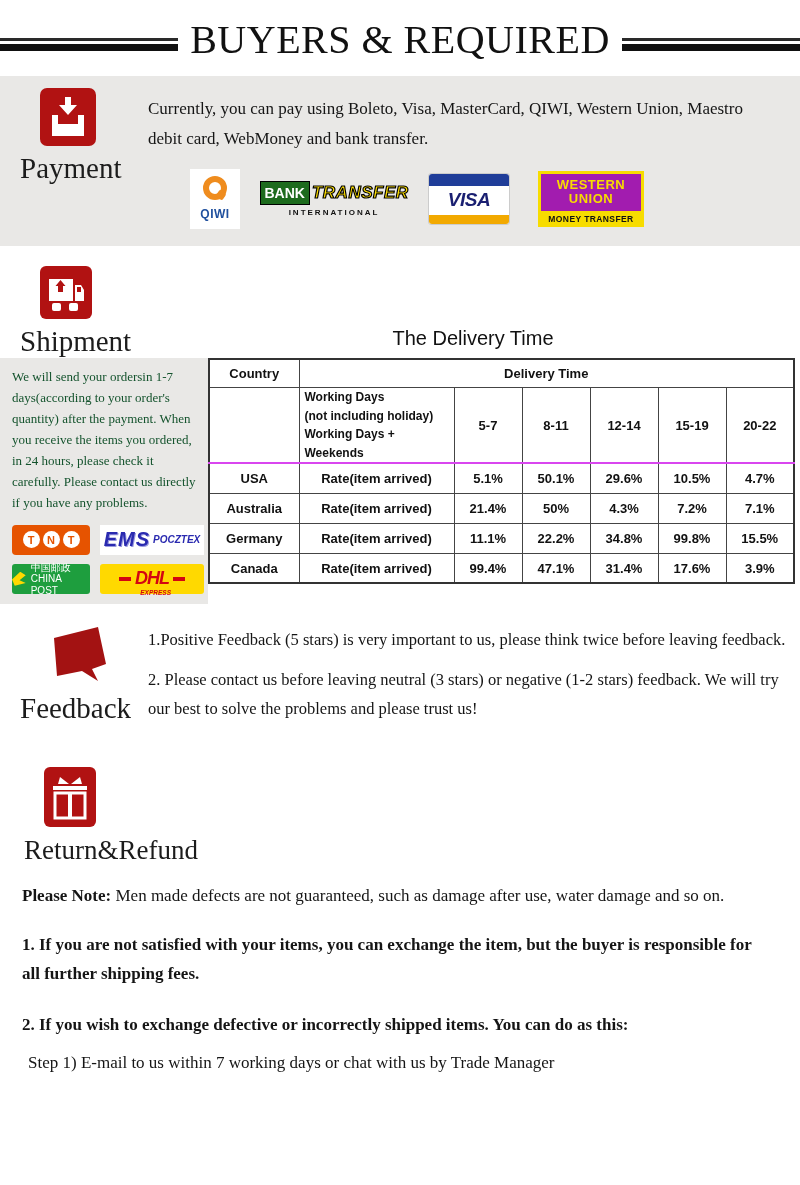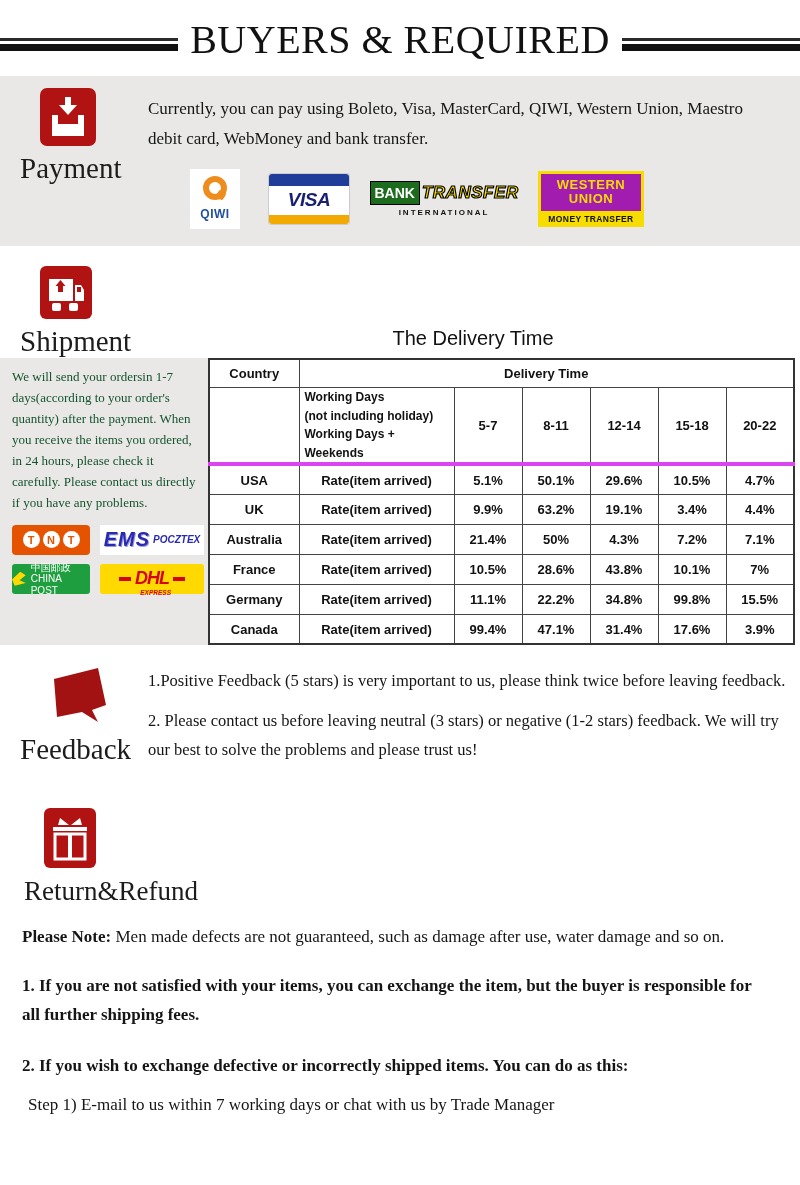--- a/index.html
+++ b/index.html
@@ -71,21 +71,21 @@
   .dhl-word { color: #d40511; font-weight: bold; font-style: italic; font-size: 18px; letter-spacing: -1px; }
   .dhl-sub { position: absolute; right: -2px; bottom: -7px; color: #d40511; font-style: italic; font-size: 6.5px; font-weight: bold; }
 
   
   .dtable-wrap { flex: 1; padding-right: 5px; }
   table.dtable { border-collapse: collapse; width: 100%; font-family: "Liberation Sans", sans-serif; font-size: 13px; color: #111; border: 2px solid #333; }
   table.dtable th, table.dtable td { border: 1px solid #444; text-align: center; font-weight: bold; padding: 0 2px; }
   table.dtable .h1 { height: 29px; }
   table.dtable .h2 { height: 64px; }
   table.dtable tbody td { height: 30px; }
-  table.dtable tbody tr:first-child td { border-top: 4px solid #d946ef; }
+  table.dtable tbody tr:first-child td { border-top: 2px solid #d946ef; }
   .wd-cell { text-align: left !important; font-size: 12px; line-height: 1.55; padding-left: 5px !important; }
   .col-country { width: 90px; }
   .col-wd { width: 155px; }
   .col-r { width: 68px; }
 
   
   .feedback { display: flex; margin-top: 20px; min-height: 96px; }
   .feedback-right { flex: 1; padding-right: 20px; max-width: 660px; }
   .fb-p1 { font-size: 16.5px; margin-top: 6px; white-space: nowrap; }
   .fb-p2 { font-size: 16.5px; line-height: 1.75; margin-top: 16px; }
@@ -127,31 +127,31 @@
     </div>
     <div class="section-label">Payment</div>
   </div>
   <div class="payment-right">
     <div class="payment-desc">Currently, you can pay using Boleto, Visa, MasterCard, QIWI, Western Union, Maestro  debit card, WebMoney and bank transfer.</div>
     <div class="pay-logos">
       <div class="logo qiwi">
         <div class="qiwi-q"></div>
         <div class="qiwi-word">QIWI</div>
       </div>
-      <div class="logo visa">
-        <div class="visa-band-top"></div>
-        <div class="visa-word">VISA</div>
-        <div class="visa-band-bot"></div>
-      </div>
       <div class="logo bank">
         <div class="bank-top">
           <span class="bank-word">BANK</span>
           <span class="transfer-word">TRANSFER</span>
         </div>
         <div class="intl-word">INTERNATIONAL</div>
+      </div>
+      <div class="logo visa">
+        <div class="visa-band-top"></div>
+        <div class="visa-word">VISA</div>
+        <div class="visa-band-bot"></div>
       </div>
       <div class="logo wu">
         <div class="wu-inner">
           <span>WESTERN</span>
           <span>UNION</span>
         </div>
         <div class="wu-bottom">MONEY TRANSFER</div>
       </div>
     </div>
   </div>
@@ -216,60 +216,42 @@
         <tr class="h2">
           <th class="col-country"></th>
           <th class="col-wd wd-cell">
             <div>Working Days</div>
             <div>(not including holiday)</div>
             <div>Working Days + Weekends</div>
           </th>
           <th class="col-r">5-7</th>
           <th class="col-r">8-11</th>
           <th class="col-r">12-14</th>
-          <th class="col-r">15-18</th>
+          <th class="col-r">15-19</th>
           <th class="col-r">20-22</th>
         </tr>
       </thead>
       <tbody>
           <tr>
             <td>USA</td>
             <td>Rate(item arrived)</td>
             <td>5.1%</td>
             <td>50.1%</td>
             <td>29.6%</td>
             <td>10.5%</td>
             <td>4.7%</td>
           </tr>
           <tr>
-            <td>UK</td>
-            <td>Rate(item arrived)</td>
-            <td>9.9%</td>
-            <td>63.2%</td>
-            <td>19.1%</td>
-            <td>3.4%</td>
-            <td>4.4%</td>
-          </tr>
-          <tr>
             <td>Australia</td>
             <td>Rate(item arrived)</td>
             <td>21.4%</td>
             <td>50%</td>
             <td>4.3%</td>
             <td>7.2%</td>
             <td>7.1%</td>
-          </tr>
-          <tr>
-            <td>France</td>
-            <td>Rate(item arrived)</td>
-            <td>10.5%</td>
-            <td>28.6%</td>
-            <td>43.8%</td>
-            <td>10.1%</td>
-            <td>7%</td>
           </tr>
           <tr>
             <td>Germany</td>
             <td>Rate(item arrived)</td>
             <td>11.1%</td>
             <td>22.2%</td>
             <td>34.8%</td>
             <td>99.8%</td>
             <td>15.5%</td>
           </tr>

